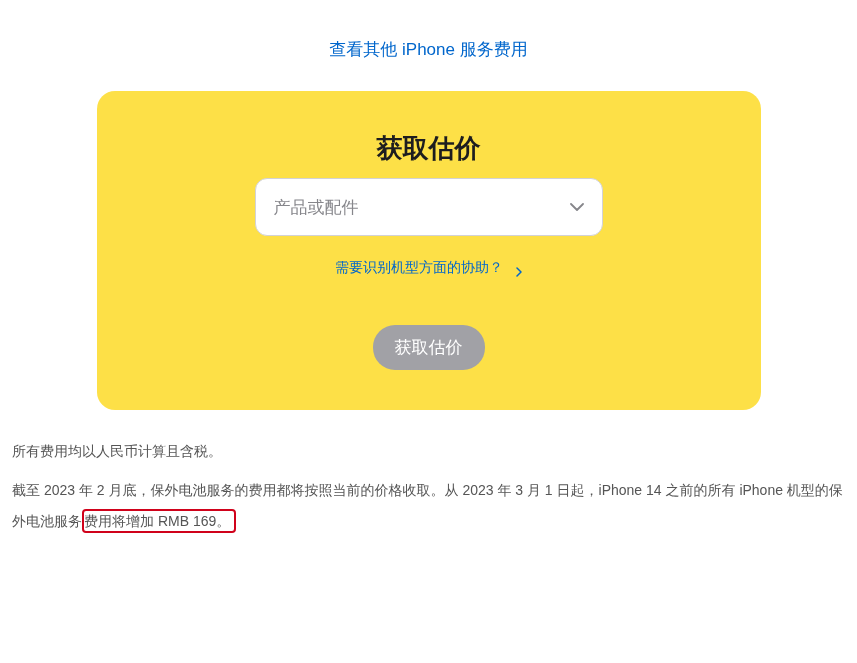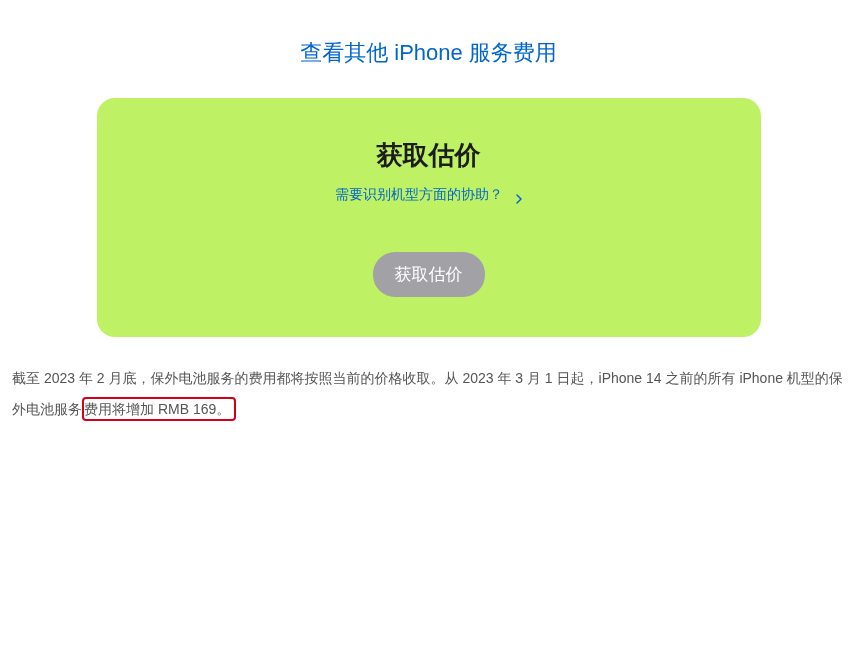--- a/index.html
+++ b/index.html
@@ -15,27 +15,27 @@
       position: relative;
     }
     .top-link {
       text-align: center;
       padding-top: 38px;
       padding-bottom: 30px;
     }
     .top-link a {
       color: #0066cc;
       text-decoration: none;
-      font-size: 22px;
+      font-size: 17px;
       font-weight: 400;
     }
     .card {
       width: 664px;
       margin: 0 auto;
-      background: #bef264;
+      background: #fde047;
       border-radius: 18px;
       padding: 40px 50px 40px 50px;
       text-align: center;
     }
     .card-title {
       font-size: 26px;
       font-weight: 600;
       color: #1d1d1f;
       margin-bottom: 12px;
     }
@@ -120,31 +120,42 @@
 </head>
 <body>
 
 <div class="top-link">
   <a href="#">查看其他 iPhone 服务费用</a>
 </div>
 
 <div class="card">
   <h2 class="card-title">获取估价</h2>
 
+  <div class="select-wrapper">
+    <div class="select-field">
+      <span>产品或配件</span>
+      <span class="chevron">
+        <svg viewBox="0 0 14 8" fill="none">
+            <path d="M1 1L7 7L13 1" stroke="#86868b" stroke-width="1.8" stroke-linecap="round" stroke-linejoin="round"></path>
+          </svg>
+      </span>
+    </div>
+  </div>
 
 
   <div class="help-link">
     <a href="#">
       <span>需要识别机型方面的协助？</span>
       <svg viewBox="0 0 6 10" fill="none">
           <path d="M1 1L5 5L1 9" stroke="#0066cc" stroke-width="1.5" stroke-linecap="round" stroke-linejoin="round"></path>
         </svg>
     </a>
   </div>
 
   <button class="submit-btn">获取估价</button>
 </div>
 
 <div class="footer-text">
+  <p class="footer-p1">所有费用均以人民币计算且含税。</p>
   <p>
     <span>截至 2023 年 2 月底，保外电池服务的费用都将按照当前的价格收取。从 2023 年 3 月 1 日起，iPhone 14 之前的所有 iPhone 机型的保外电池服务</span><span class="highlight">费用将增加 RMB 169。</span>
   </p>
 </div>
 
 </body></html>

